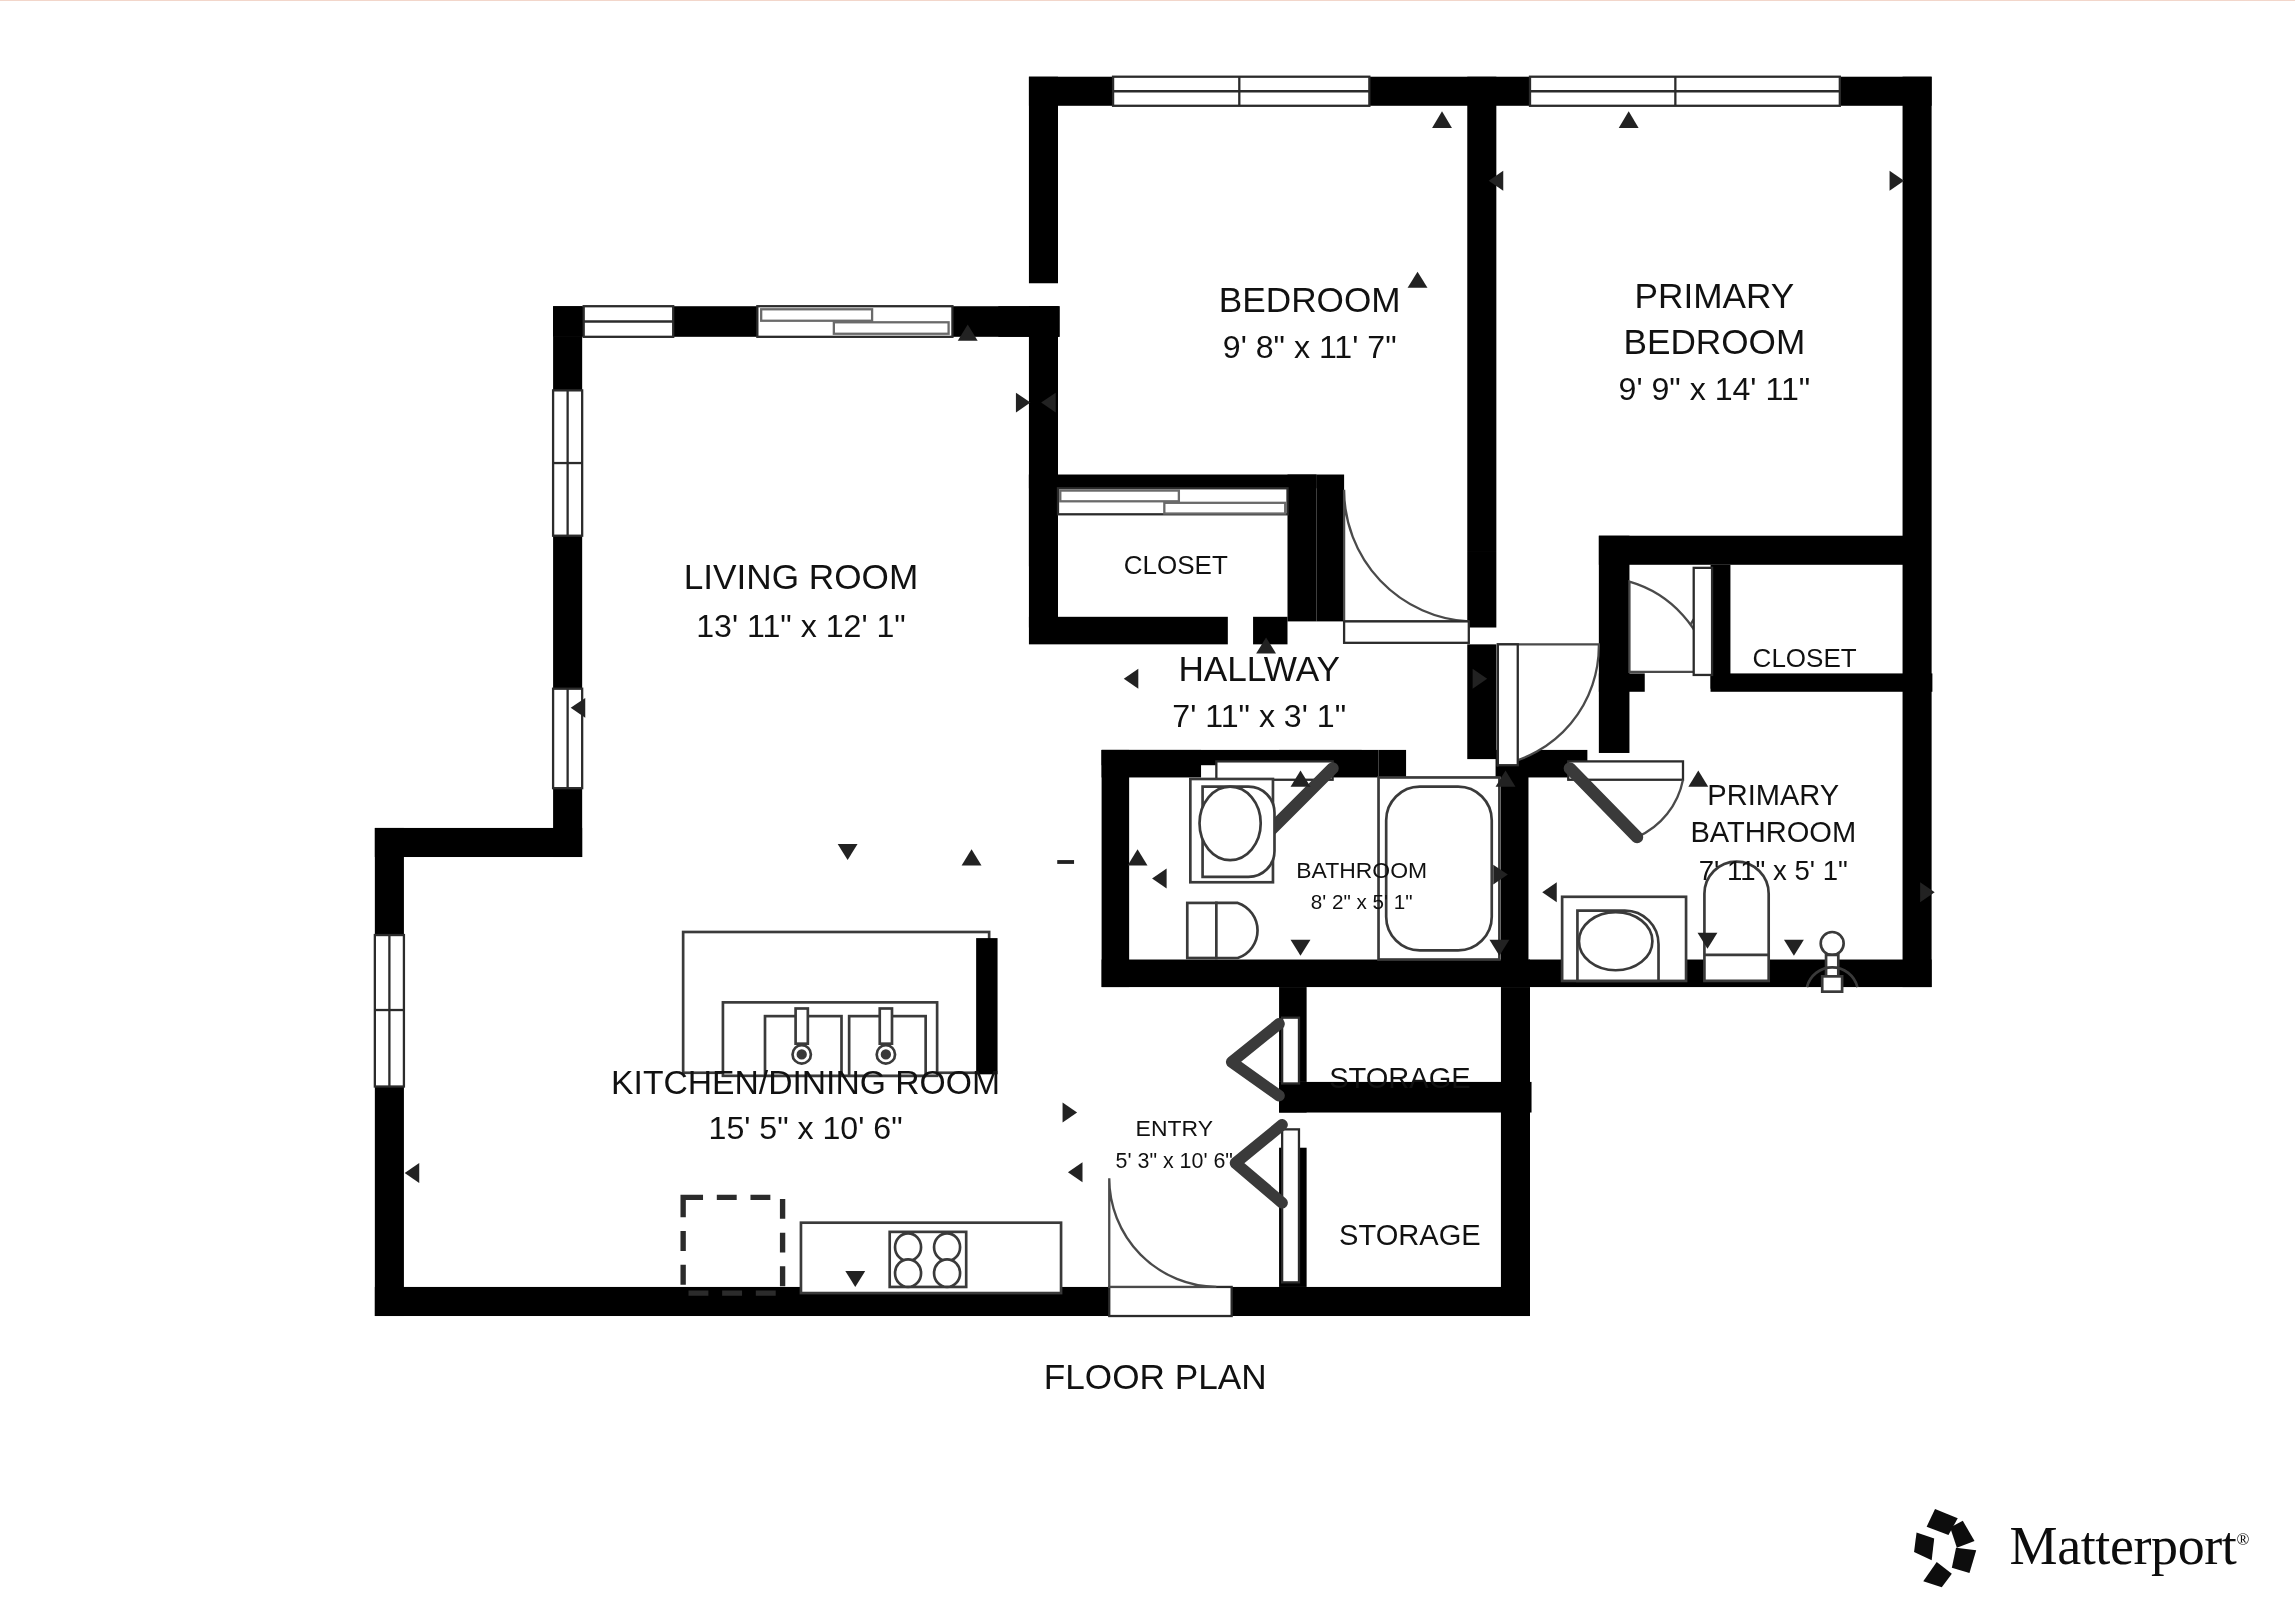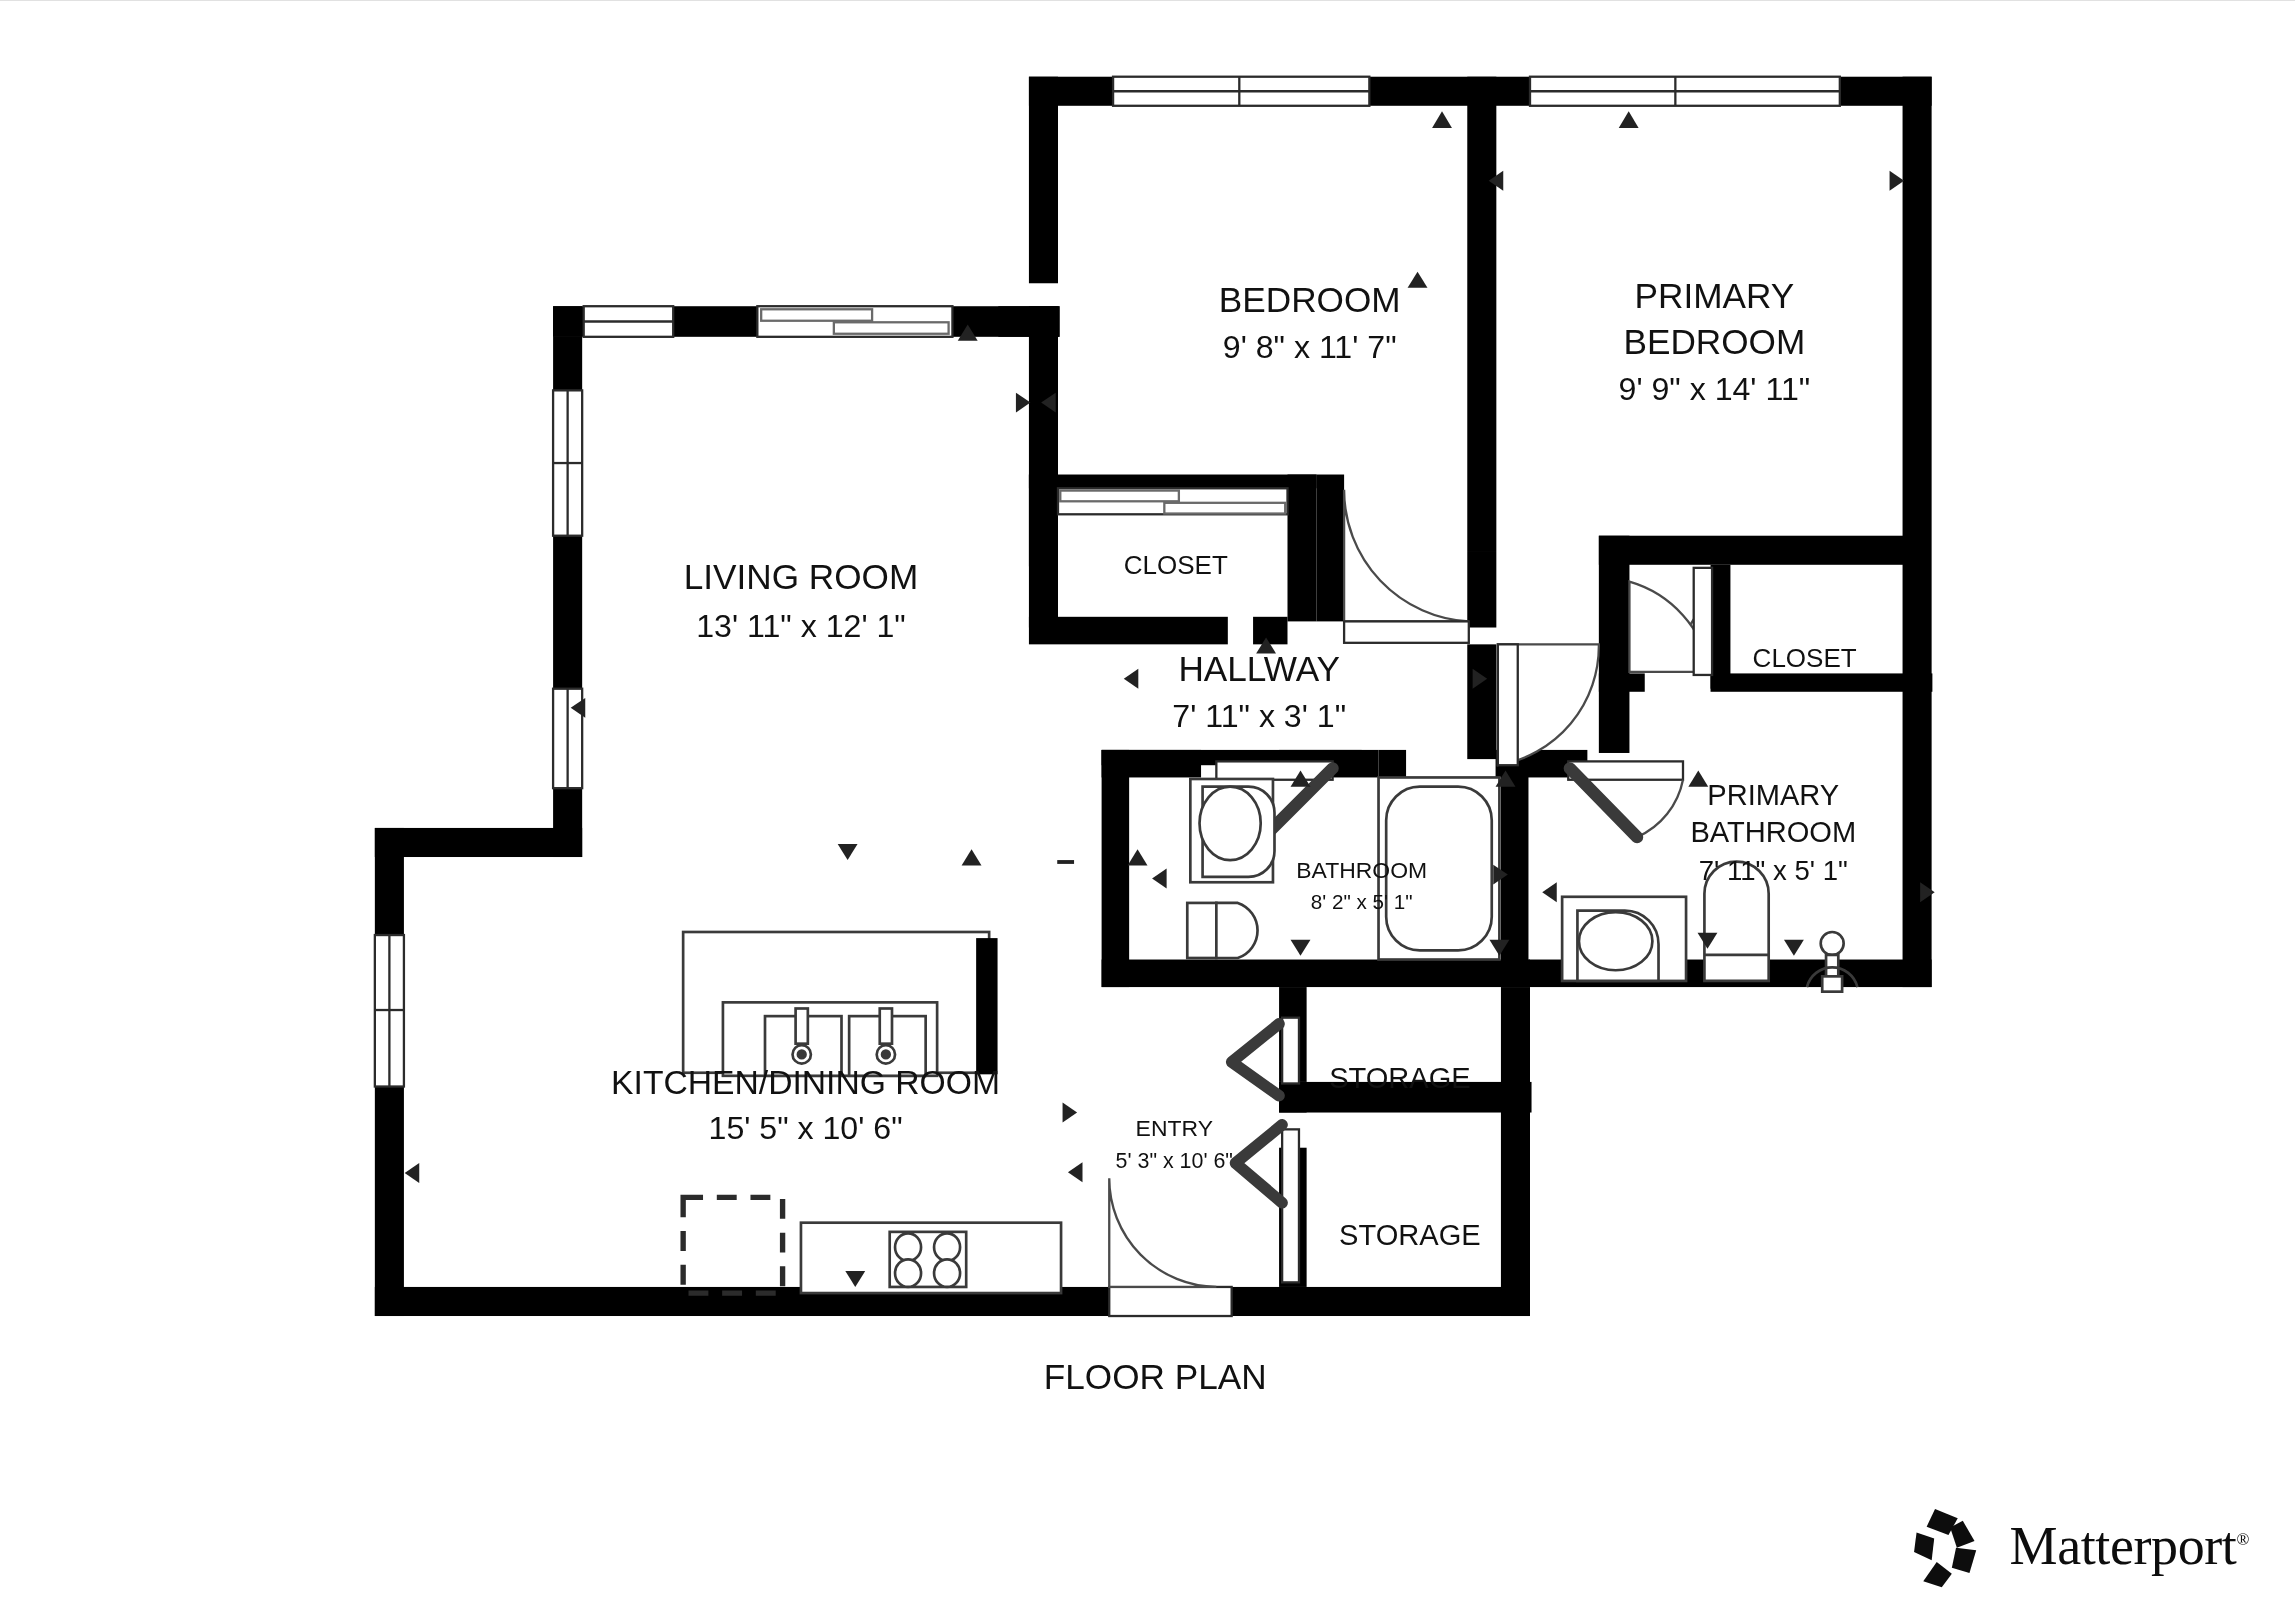--- a/index.html
+++ b/index.html
@@ -5,21 +5,21 @@
   * { box-sizing: border-box; }
   html, body {
     margin: 0; padding: 0;
     background: #ffffff;
     font-family: "Liberation Sans", sans-serif;
   }
   #page {
     position: relative;
     width: 2295px;
     height: 1623px;
-    background: #737373;
+    background: #c2410c;
     overflow: hidden;
   }
   #plan-svg { position: absolute; left: 0; top: 0; }
 
   .caption-wrap {
     position: absolute;
     left: 0; right: 0;
     top: 1496px;
     text-align: center;
   }

